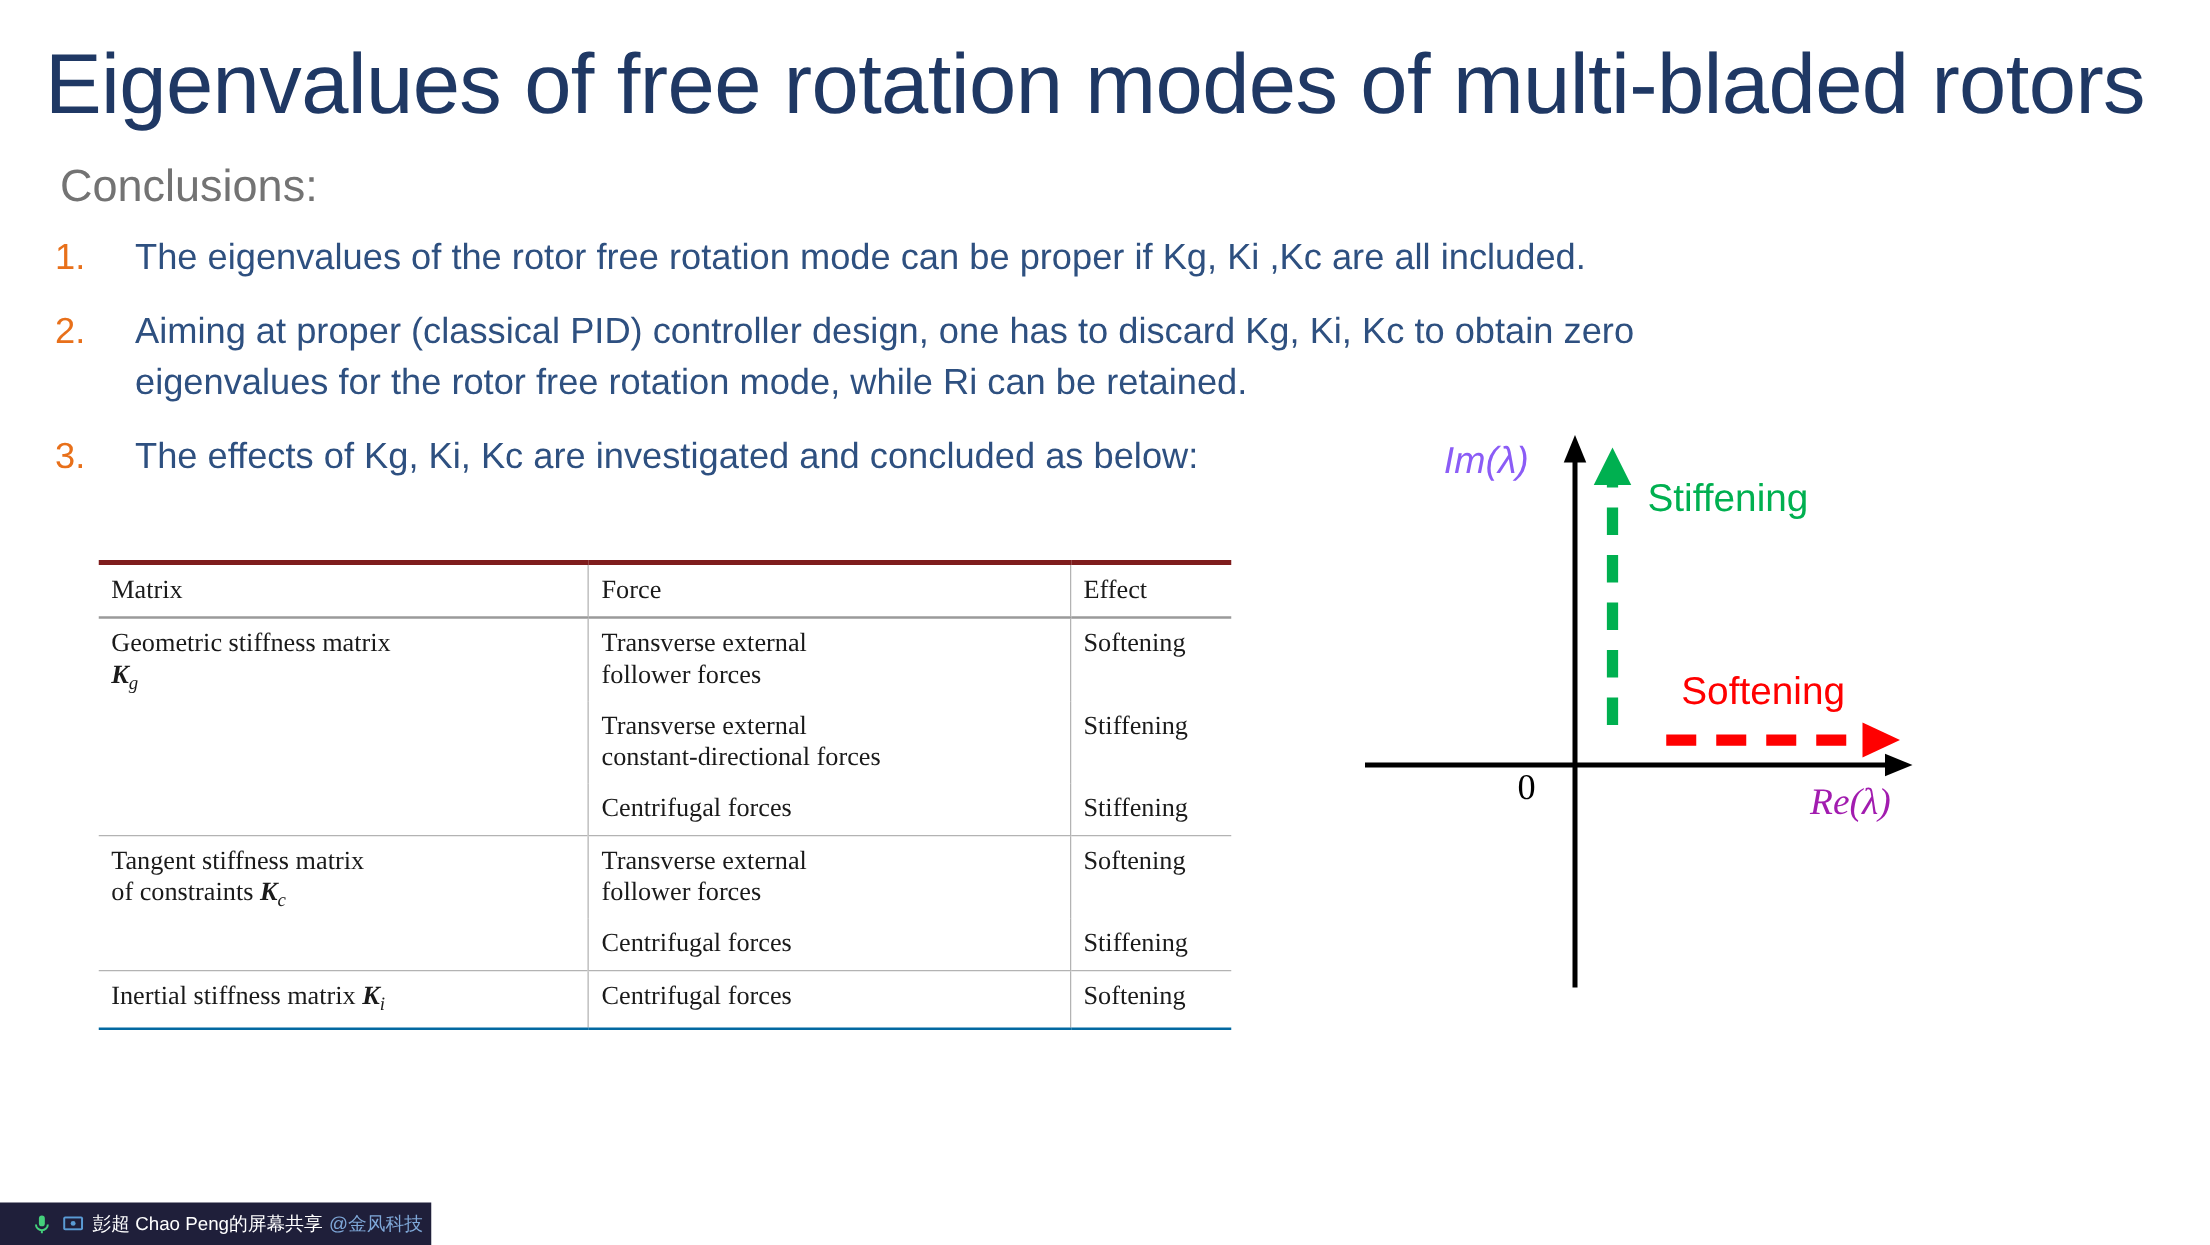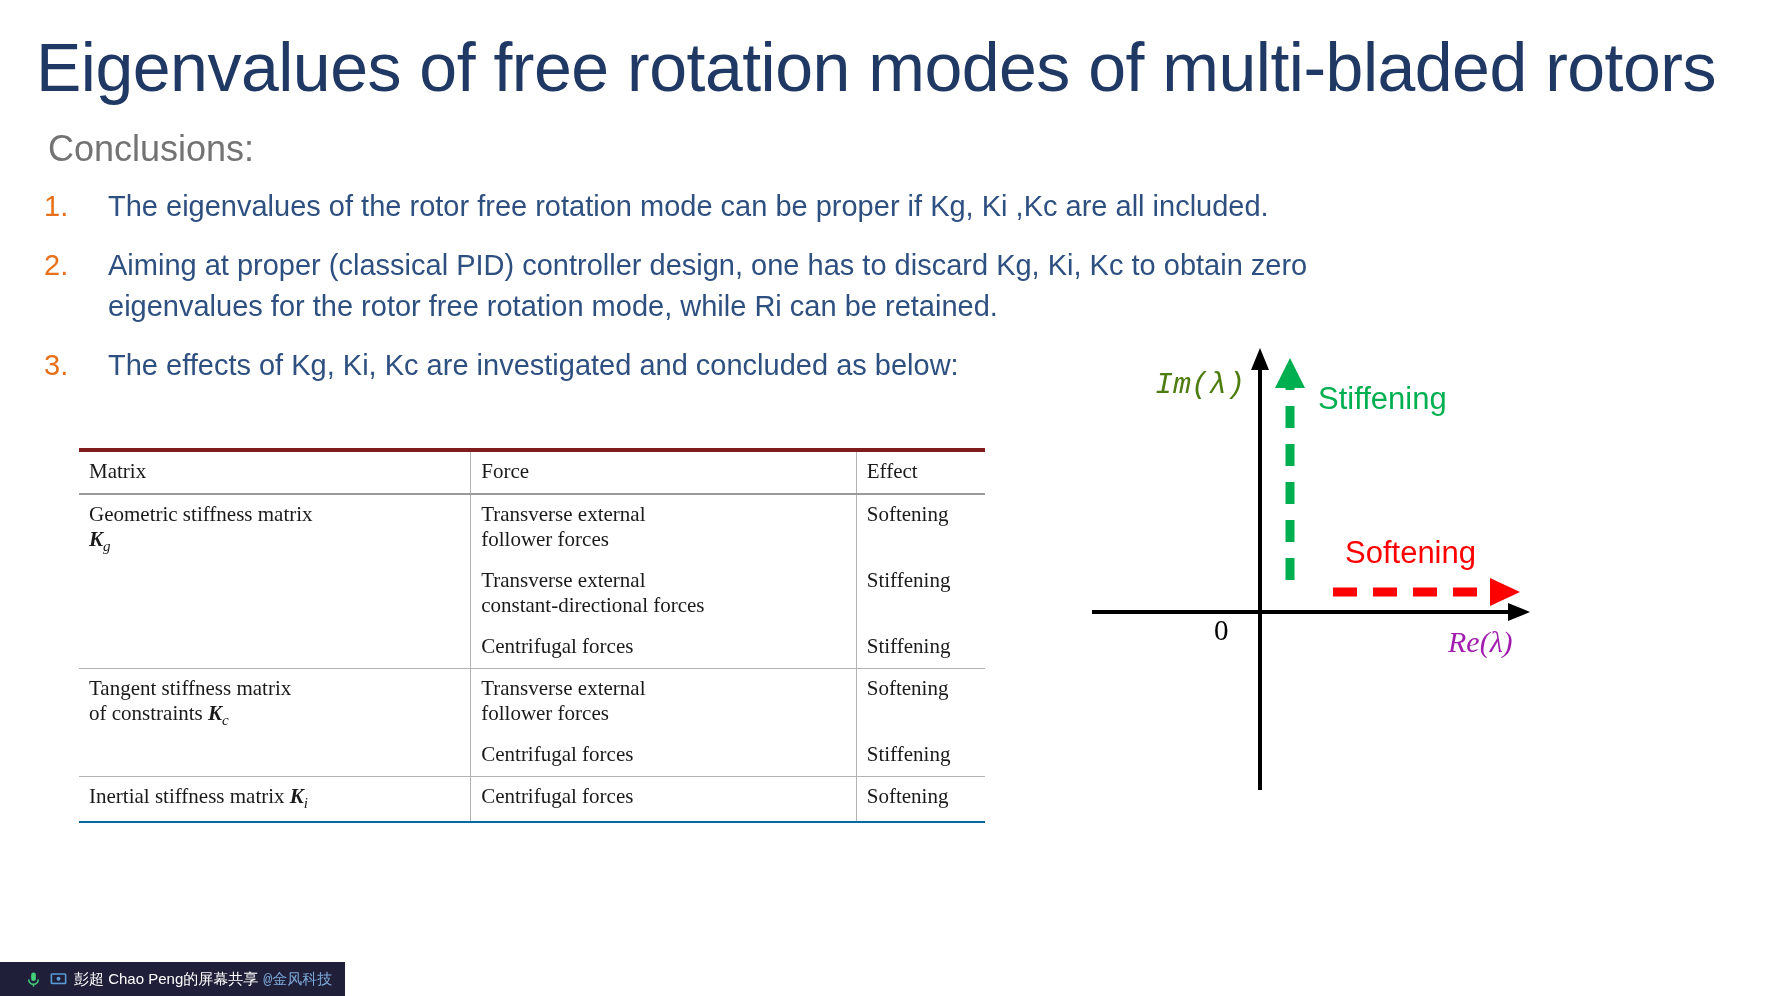--- a/index.html
+++ b/index.html
@@ -102,25 +102,24 @@
     left: 1090px;
     top: 340px;
     width: 470px;
     height: 470px;
   }
   .diagram svg { display: block; }
   .lbl-im {
     position: absolute;
     left: 65px;
     top: 12px;
-    font-family: Liberation Mono, monospace;
+    font-family: Liberation Sans, sans-serif;
     font-style: italic;
     font-size: 30px;
-    color: #4d7c0f;
-    margin-top: 16px;
+    color: #8b5cf6;
   }
   .lbl-re {
     position: absolute;
     left: 358px;
     top: 285px;
     font-family: "Liberation Serif", serif;
     font-style: italic;
     font-size: 30px;
     color: #a21caf;
   }
@@ -169,21 +168,20 @@
   .share-text {
     color: #ffffff;
     font-size: 15px;
     white-space: nowrap;
   }
   .share-org {
     color: #7FA8D8;
     font-size: 15px;
     margin-left: 5px;
     white-space: nowrap;
-    font-family: Liberation Mono, monospace;
   }
 </style>
 </head>
 <body>
 
 <div class="slide-title">Eigenvalues of free rotation modes of multi-bladed rotors</div>
 
 <div class="conclusions-heading">Conclusions:</div>
 
 <div class="list">

